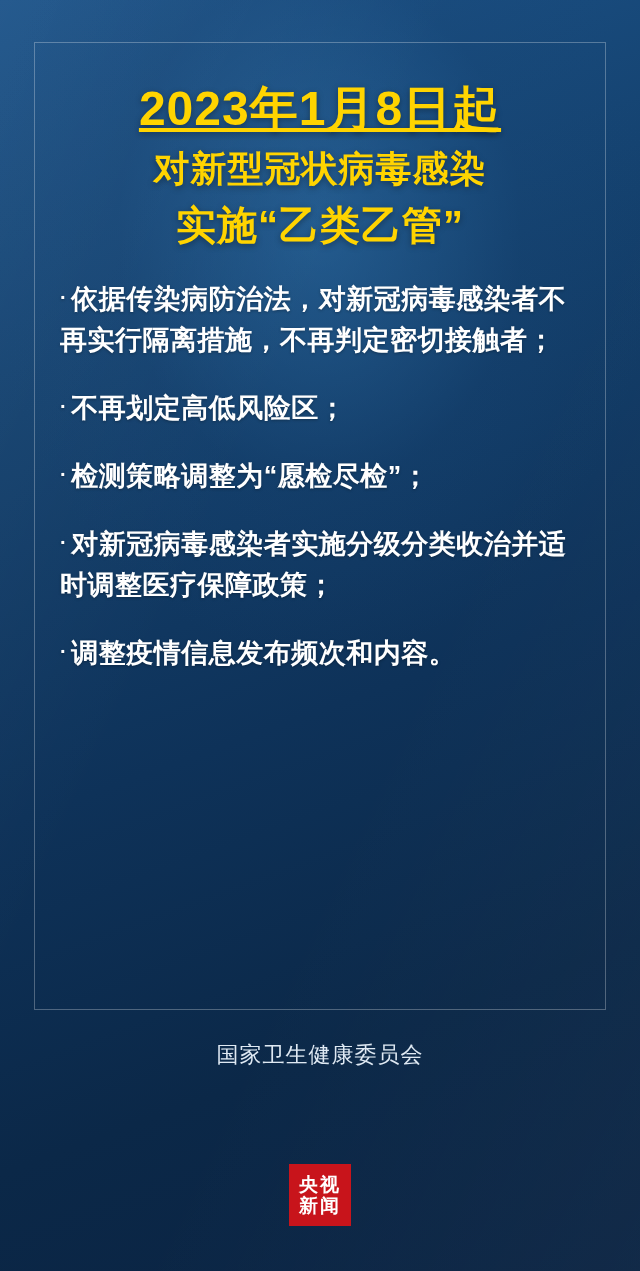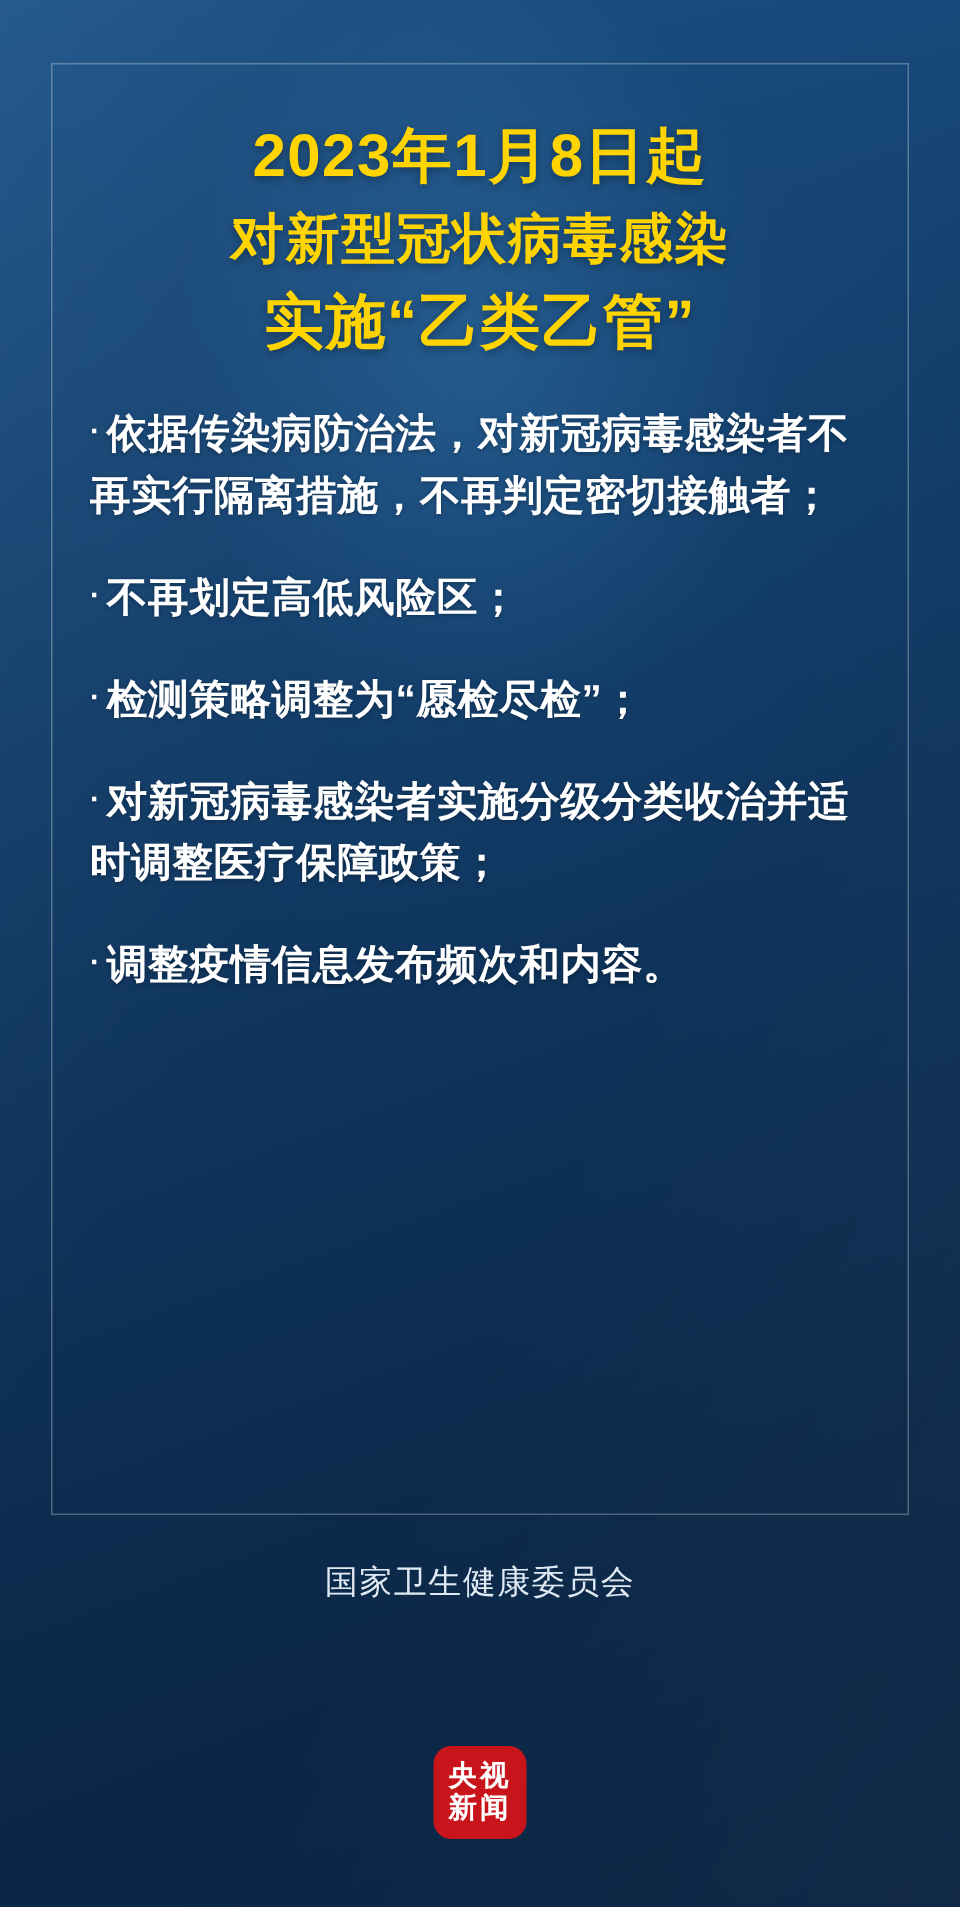--- a/index.html
+++ b/index.html
@@ -50,21 +50,21 @@
   }
   .headline {
     padding-top: 78px;
     text-align: center;
     color: #ffd400;
     font-weight: bold;
     line-height: 1.30;
     letter-spacing: 1px;
     text-shadow: 0 2px 6px rgba(0,0,0,0.35);
   }
-  .headline .l1 { font-size: 40px; display: block; }
+  .headline .l1 { font-size: 48px; display: block; text-decoration: underline; }
   .headline .l2 { font-size: 36px; display: block; margin-top: 6px; font-family: Liberation Serif, serif; }
   .headline .l3 { font-size: 40px; display: block; margin-top: 6px; }
 
   .bullets {
     margin-top: 28px;
     color: #ffffff;
   }
   .bullet {
     position: relative;
     font-size: 27px;
@@ -106,21 +106,21 @@
     transform: translateX(-50%);
     top: 1164px;
     width: 62px;
     height: 62px;
     background: #c8141b;
     display: flex;
     flex-direction: column;
     align-items: center;
     justify-content: center;
     z-index: 3;
-    border-radius: 12px;
+    border-radius: 0;
   }
   .logo span {
     color: #ffffff;
     font-size: 19px;
     font-weight: bold;
     line-height: 1.12;
     letter-spacing: 2px;
   }
 </style>
 </head>

